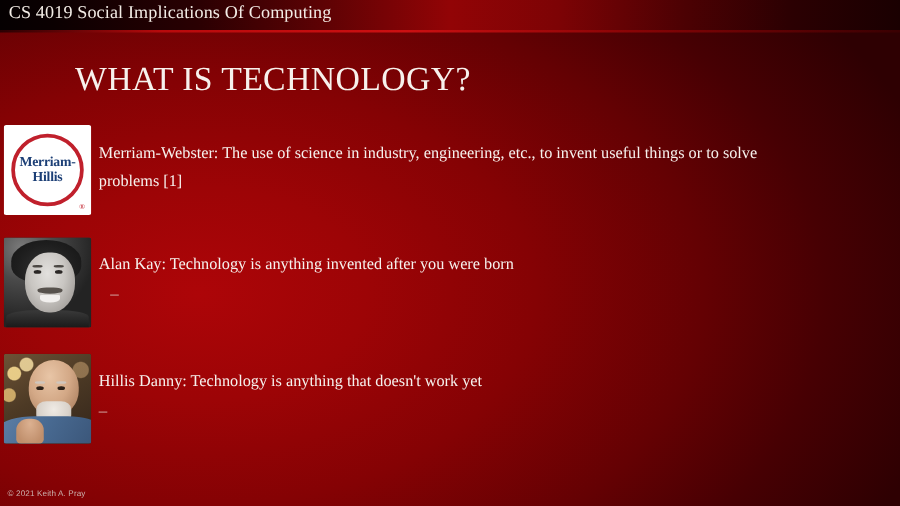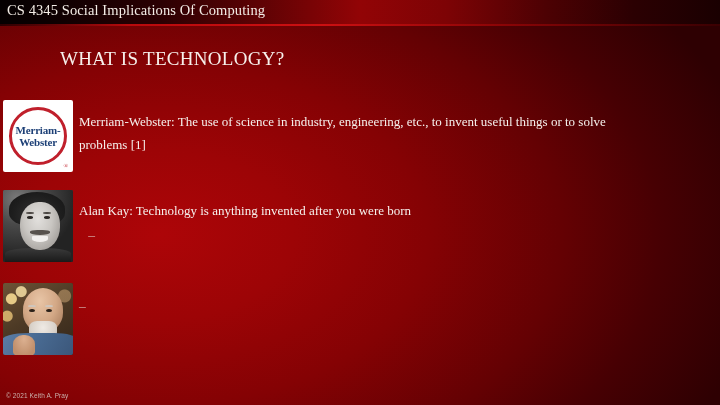--- a/index.html
+++ b/index.html
@@ -114,21 +114,21 @@
     color: #ffffff;
     line-height: 19px;
     letter-spacing: -0.3px;
   }
 
   
   .slide-title {
     position: absolute;
     left: 60px;
     top: 48px;
-    font-size: 19px;
+    font-size: 27px;
     color: #f7f1ec;
     letter-spacing: 0.3px;
     white-space: nowrap;
   }
 
   
   .row {
     position: absolute;
     left: 0;
     display: block;
@@ -366,32 +366,32 @@
     letter-spacing: 0.1px;
   }
 </style>
 </head>
 <body>
 
 <div class="slide">
 
   <div class="header-bar"></div>
   <div class="header-underline"></div>
-  <div class="header-title">CS 4345 Social Implications Of Computing</div>
+  <div class="header-title">CS 4019 Social Implications Of Computing</div>
 
 
   <div class="slide-title">WHAT IS TECHNOLOGY?</div>
 
   <div class="row row-1">
     <div class="thumb">
       <div class="mw-box">
         <div class="mw-ring"></div>
         <div class="mw-words">
           <div>Merriam-</div>
-          <div>Webster</div>
+          <div>Hillis</div>
         </div>
         <div class="mw-reg">®</div>
       </div>
     </div>
     <div class="text-block">
       <div class="main-line wrap">Merriam-Webster: The use of science in industry, engineering, etc., to invent useful things or to solve problems [1]</div>
     </div>
   </div>
 
   <div class="row row-2">
@@ -425,20 +425,21 @@
         <div class="hd-brow-l"></div>
         <div class="hd-brow-r"></div>
         <div class="hd-eye-l"></div>
         <div class="hd-eye-r"></div>
         <div class="hd-beard"></div>
         <div class="hd-shirt"></div>
         <div class="hd-hand"></div>
       </div>
     </div>
     <div class="text-block">
+      <div class="main-line">Hillis Danny: Technology is anything that doesn't work yet</div>
       <div class="sub-line">
         <span class="sub-dash">–</span>
       </div>
     </div>
   </div>
 
   <div class="footer">© 2021 Keith A. Pray</div>
 
 </div>
 

